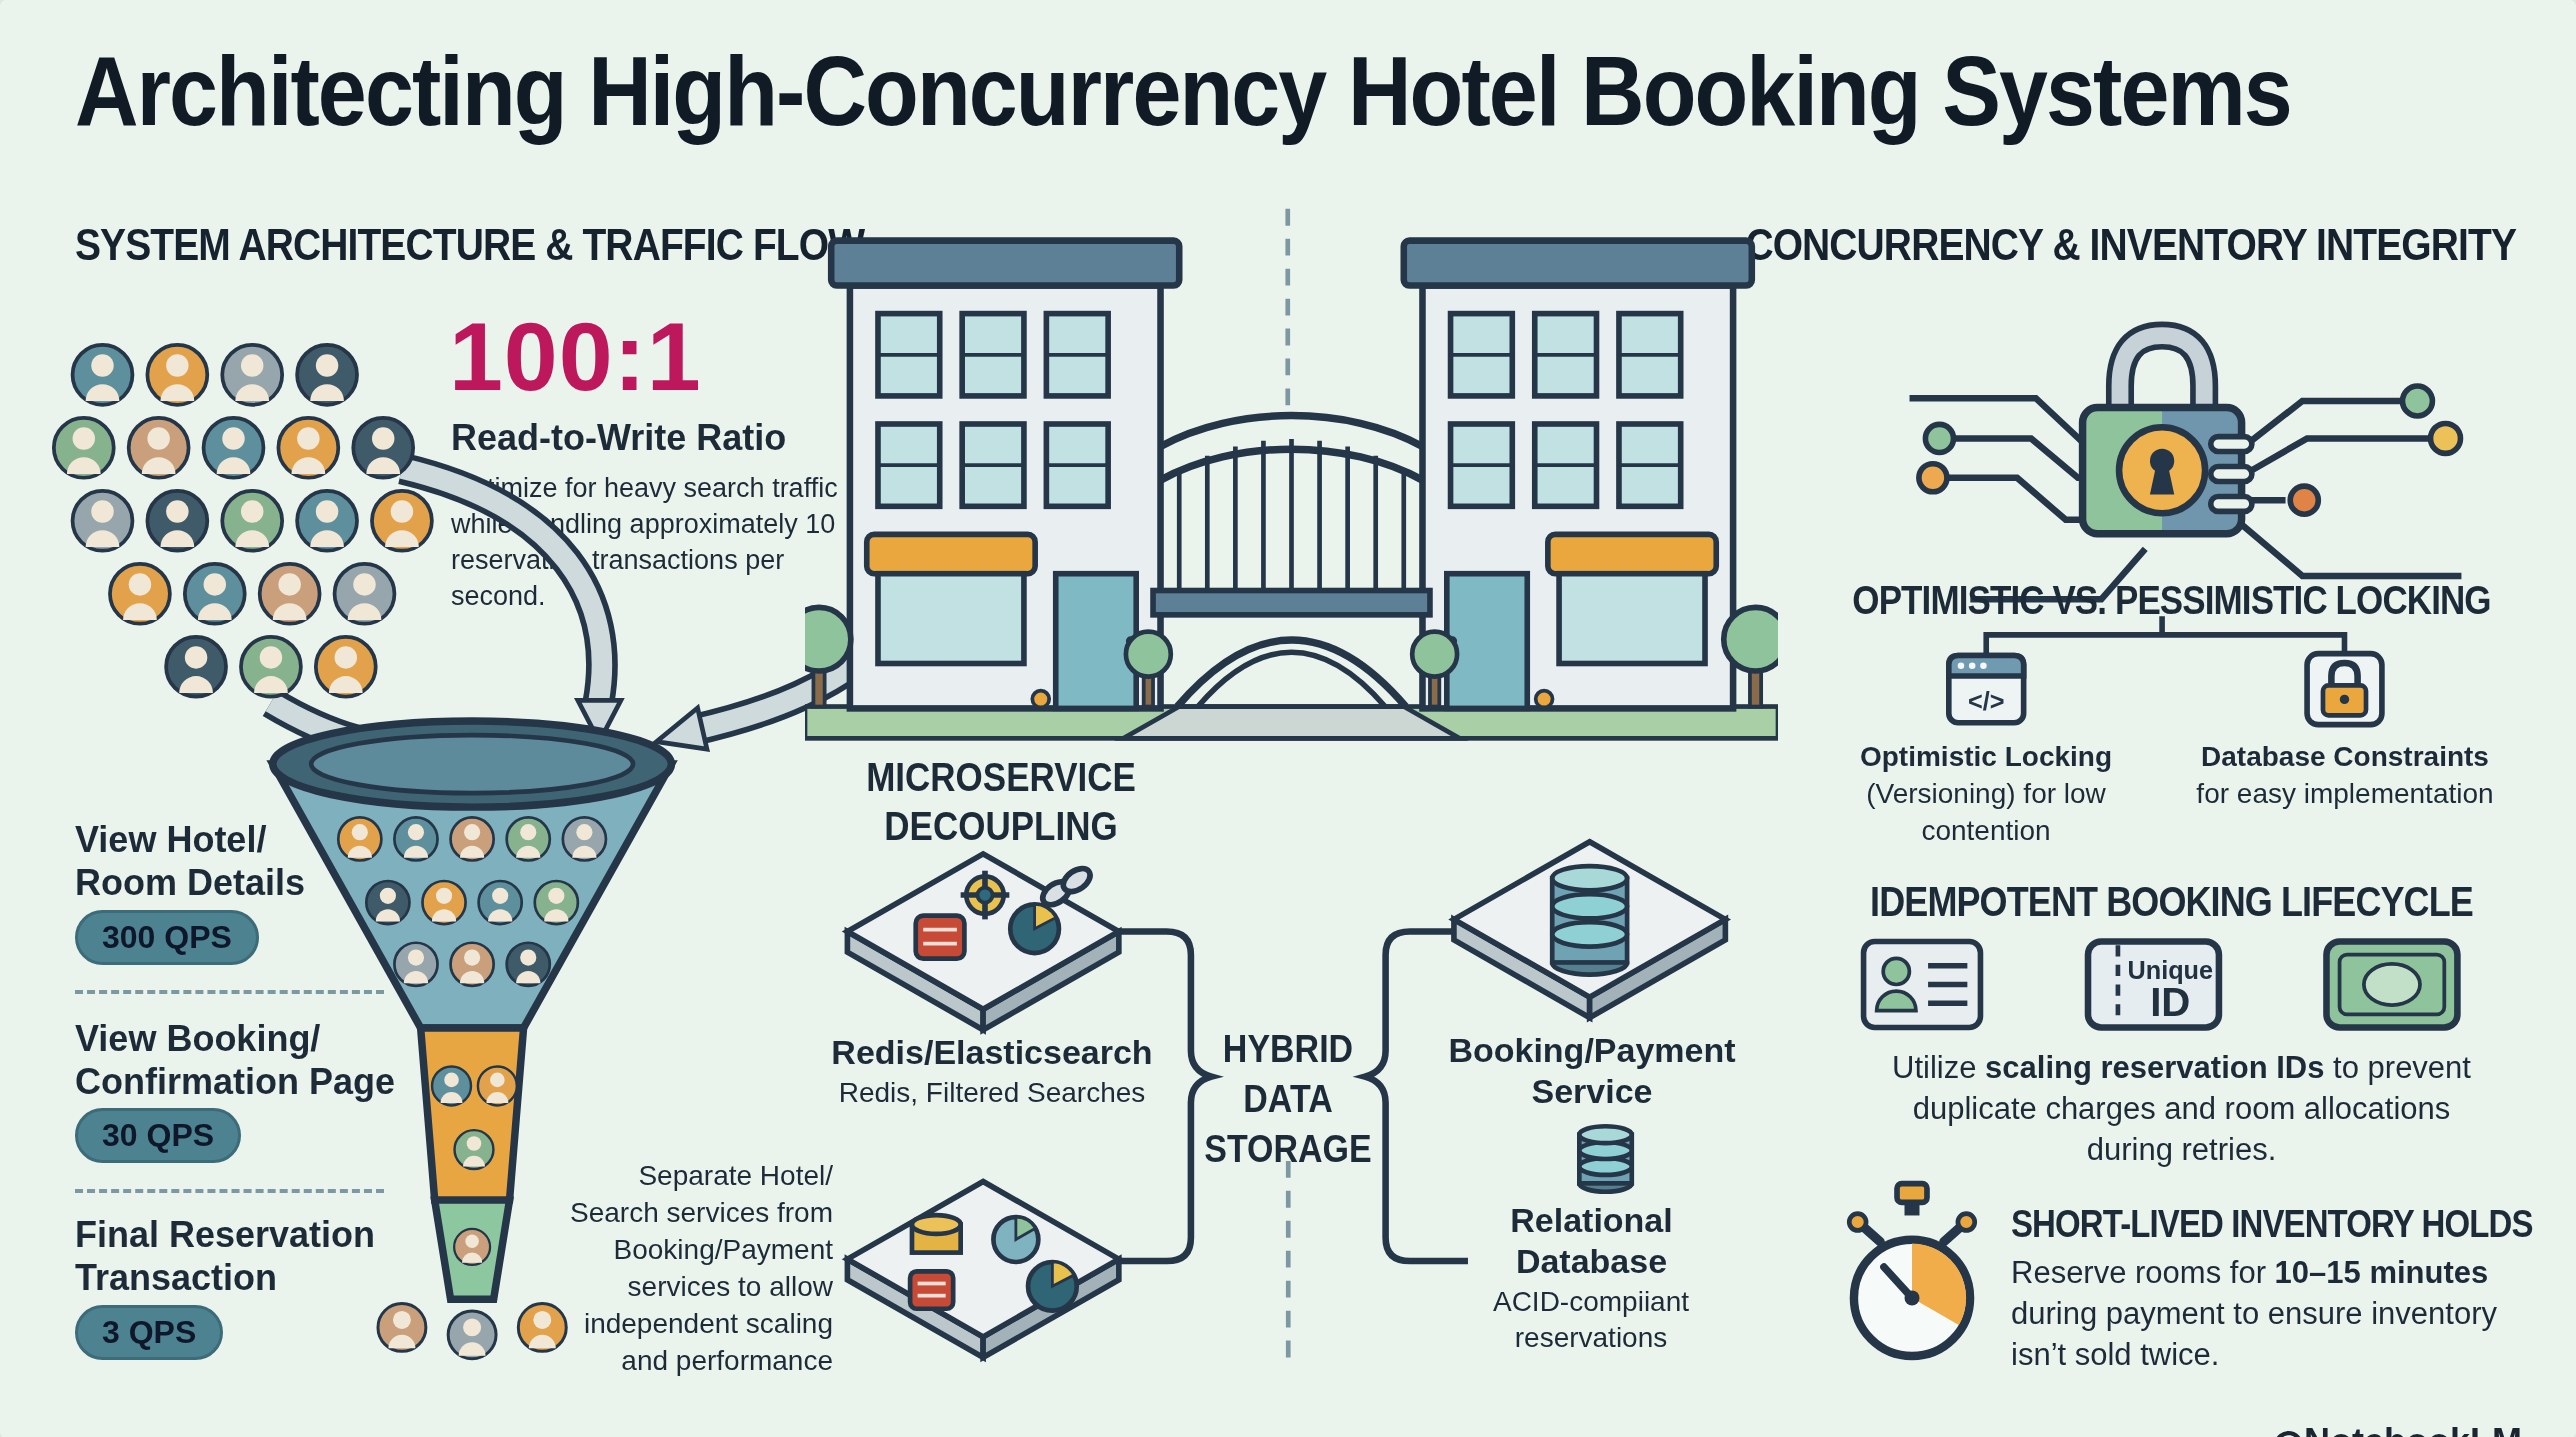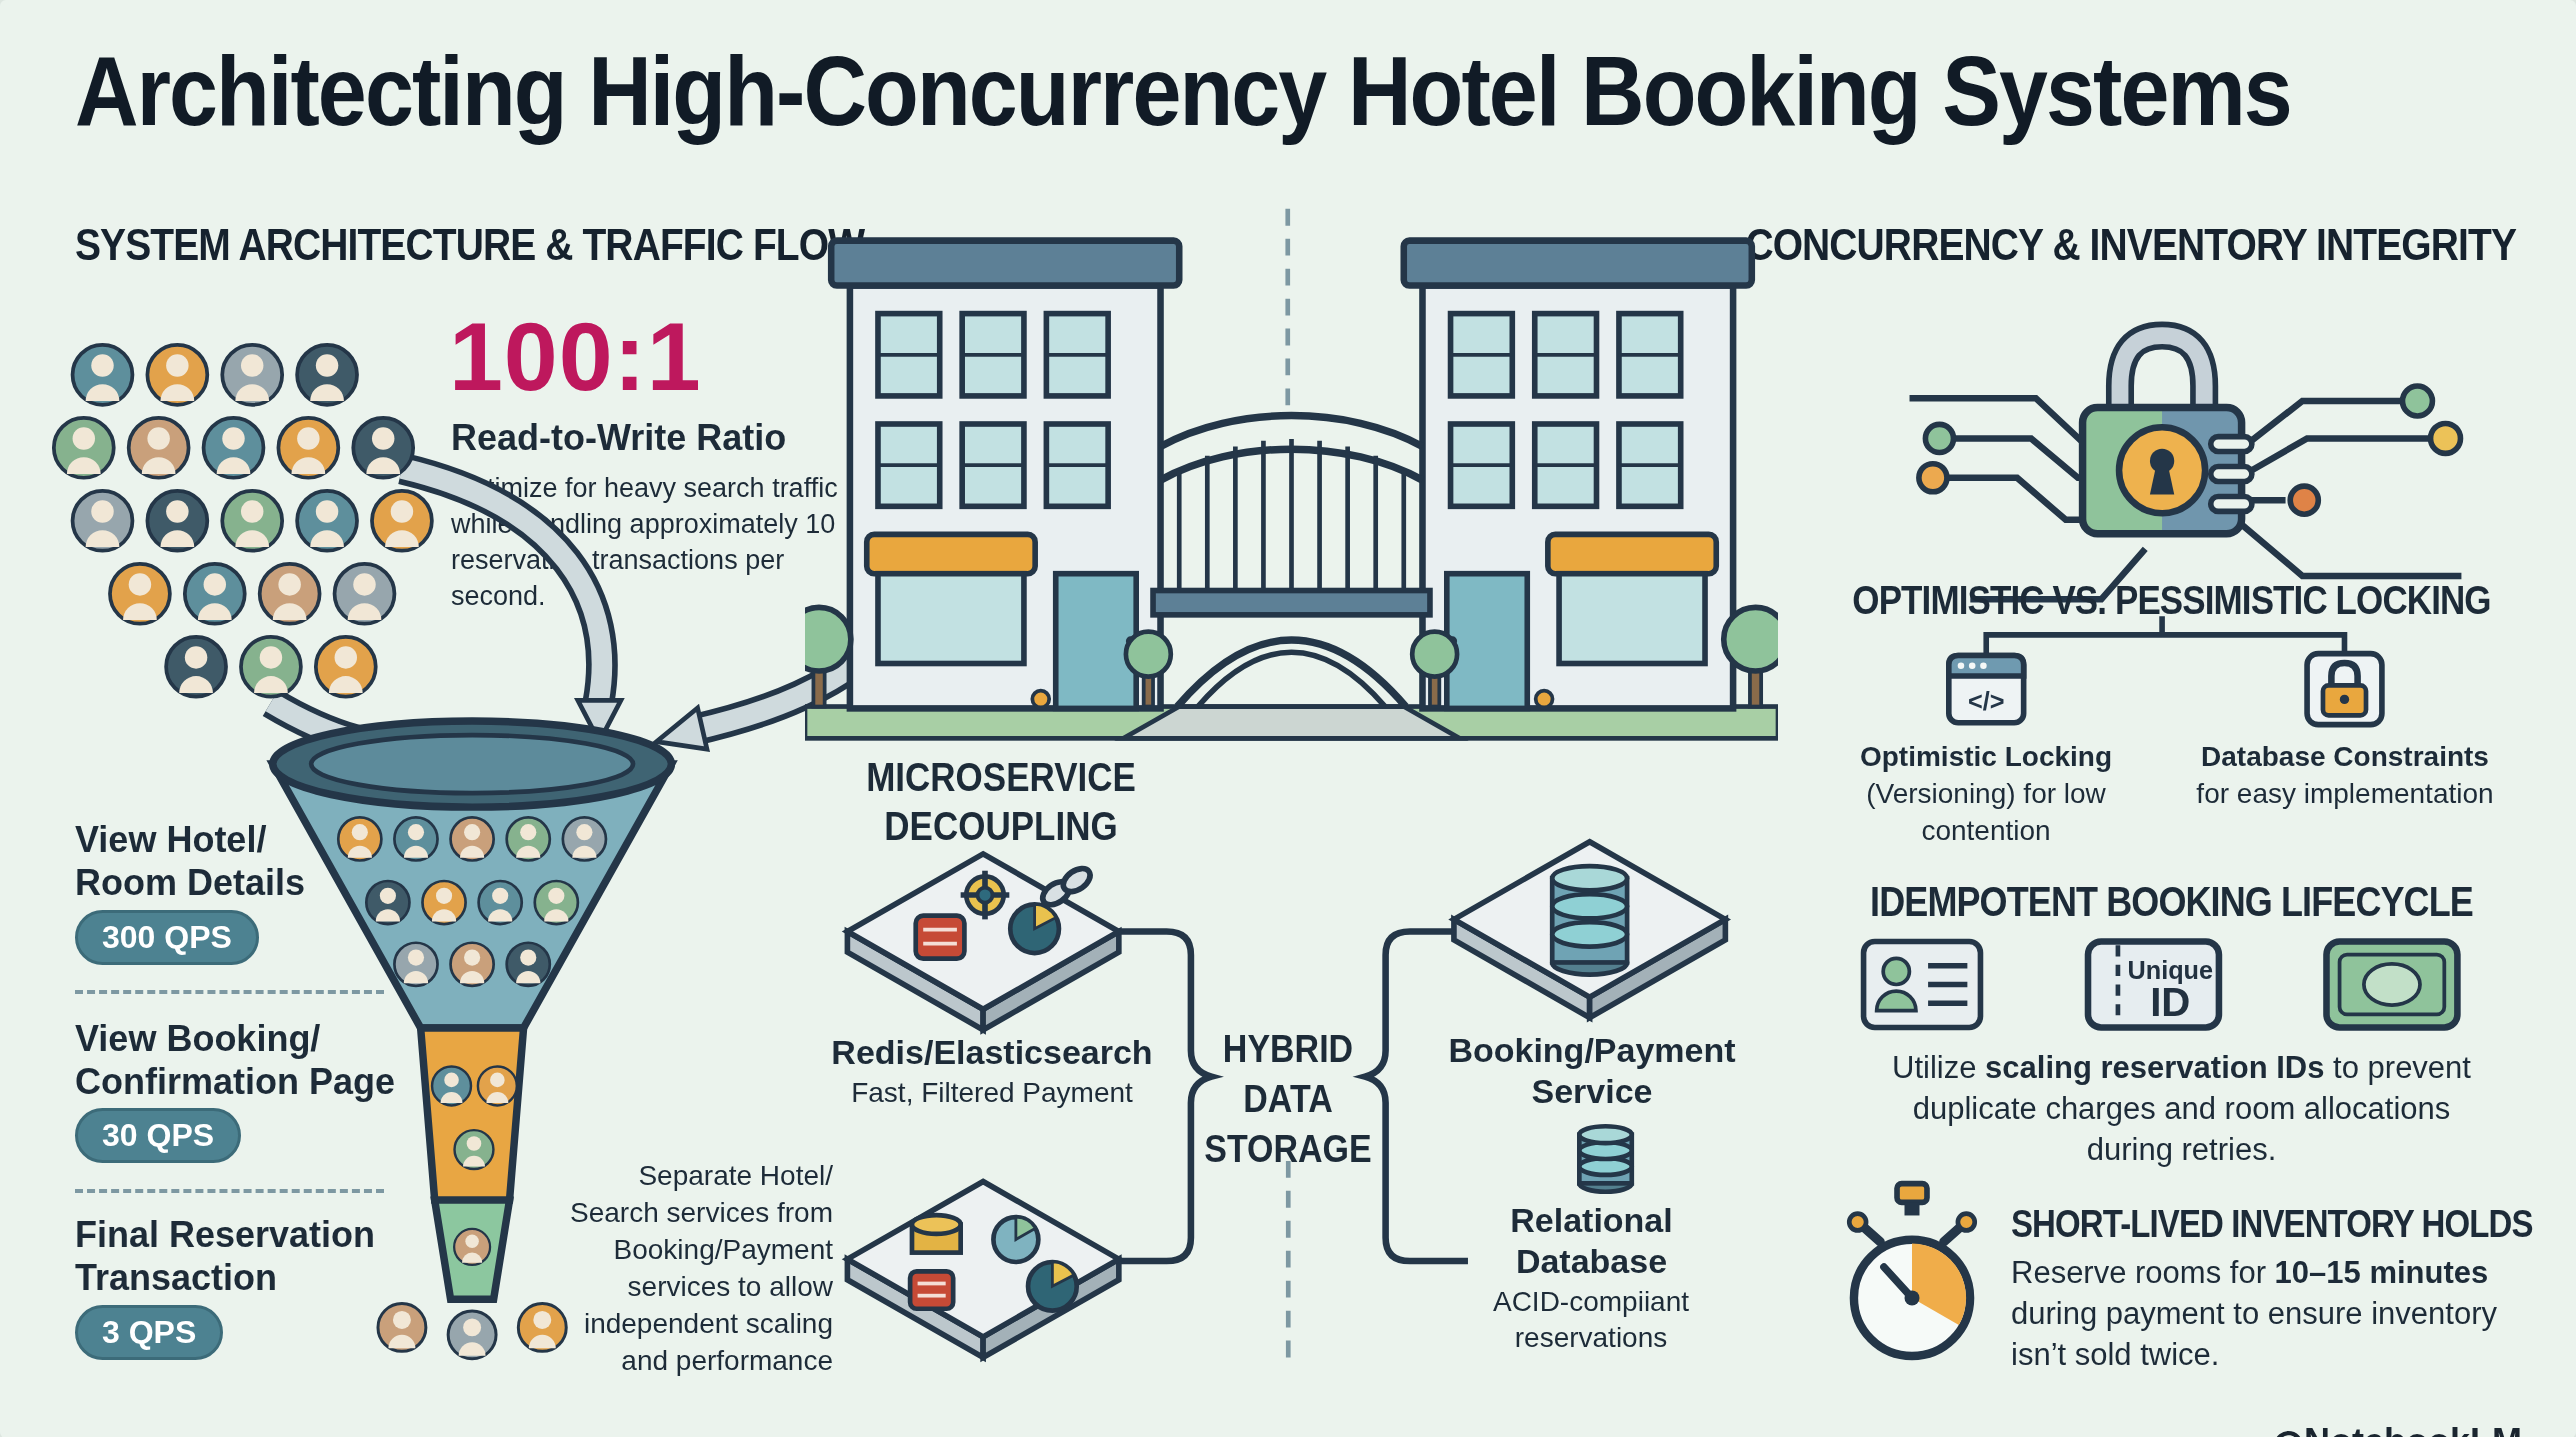--- a/index.html
+++ b/index.html
@@ -12,21 +12,21 @@
 
   .title{left:75px;top:34px;width:2434px;font-size:88px;font-weight:bold;letter-spacing:-1.9px;
          color:#111b26;transform:scaleY(1.12);transform-origin:left top;white-space:nowrap;}
   .sec-header{font-size:39px;font-weight:bold;letter-spacing:-0.9px;color:#16222e;white-space:nowrap;}
 
   .ratio-value{left:449px;top:301px;font-size:97px;font-weight:bold;color:#be185d;letter-spacing:0.9px;}
   .ratio-label{left:451px;top:417px;font-size:36px;font-weight:bold;}
   .ratio-desc{left:451px;top:470px;width:421px;font-size:27px;line-height:36px;}
 
   .stage-label{left:75px;width:337px;font-size:36px;font-weight:bold;line-height:43px;}
-  .pill{left:75px;display:inline-block;background:#4d8291;color:#ffffff;font-weight:bold;
+  .pill{left:75px;display:inline-block;background:#4d8291;color:#0f172a;font-weight:bold;
         font-size:32px;line-height:32px;padding:8.4px 24px;border-radius:32px;border:3.7px solid #3c6b79;}
   .dashline{left:75px;width:309px;border-top:4.7px dashed #7d98a2;height:0;}
 
   .c-head{left:814px;top:753px;width:374px;font-size:35px;font-weight:bold;text-align:center;line-height:42px;}
   .svc-title{font-size:34px;font-weight:bold;text-align:center;line-height:41px;}
   .svc-sub{font-size:28px;text-align:center;line-height:36px;}
   .note{left:520px;top:1129px;width:313px;font-size:28px;line-height:37px;text-align:right;margin-top:28px;}
   .hybrid{left:1202px;top:1024px;width:172px;font-size:34px;font-weight:bold;text-align:center;line-height:43px;}
 
   .lock-head{left:1825px;top:577px;width:693px;font-size:35px;font-weight:bold;letter-spacing:-0.9px;text-align:center;}
@@ -304,21 +304,21 @@
     <g>
       <ellipse cx="835" cy="404" rx="28" ry="9" fill="#54808f" stroke="#243648" stroke-width="5"></ellipse>
       <rect x="807" y="352" width="56" height="52" fill="#6fa3b4" stroke="#243648" stroke-width="5"></rect>
       <ellipse cx="835" cy="386" rx="28" ry="9" fill="#8fd0d4" stroke="#243648" stroke-width="5"></ellipse>
       <ellipse cx="835" cy="369" rx="28" ry="9" fill="#8fd0d4" stroke="#243648" stroke-width="5"></ellipse>
       <ellipse cx="835" cy="352" rx="28" ry="9" fill="#a9d8d8" stroke="#243648" stroke-width="5"></ellipse>
     </g>
   </svg>
 
   <div class="abs svc-title" style="left:805px;top:1032px;width:374px;">Redis/Elasticsearch</div>
-  <div class="abs svc-sub" style="left:805px;top:1075px;width:374px;">Fast, Filtered Payment</div>
+  <div class="abs svc-sub" style="left:805px;top:1075px;width:374px;">Redis, Filtered Searches</div>
 
   <div class="abs note">
     <div>Separate Hotel/</div>
     <div>Search services from</div>
     <div>Booking/Payment</div>
     <div>services to allow</div>
     <div>independent scaling</div>
     <div>and performance</div>
   </div>
 

